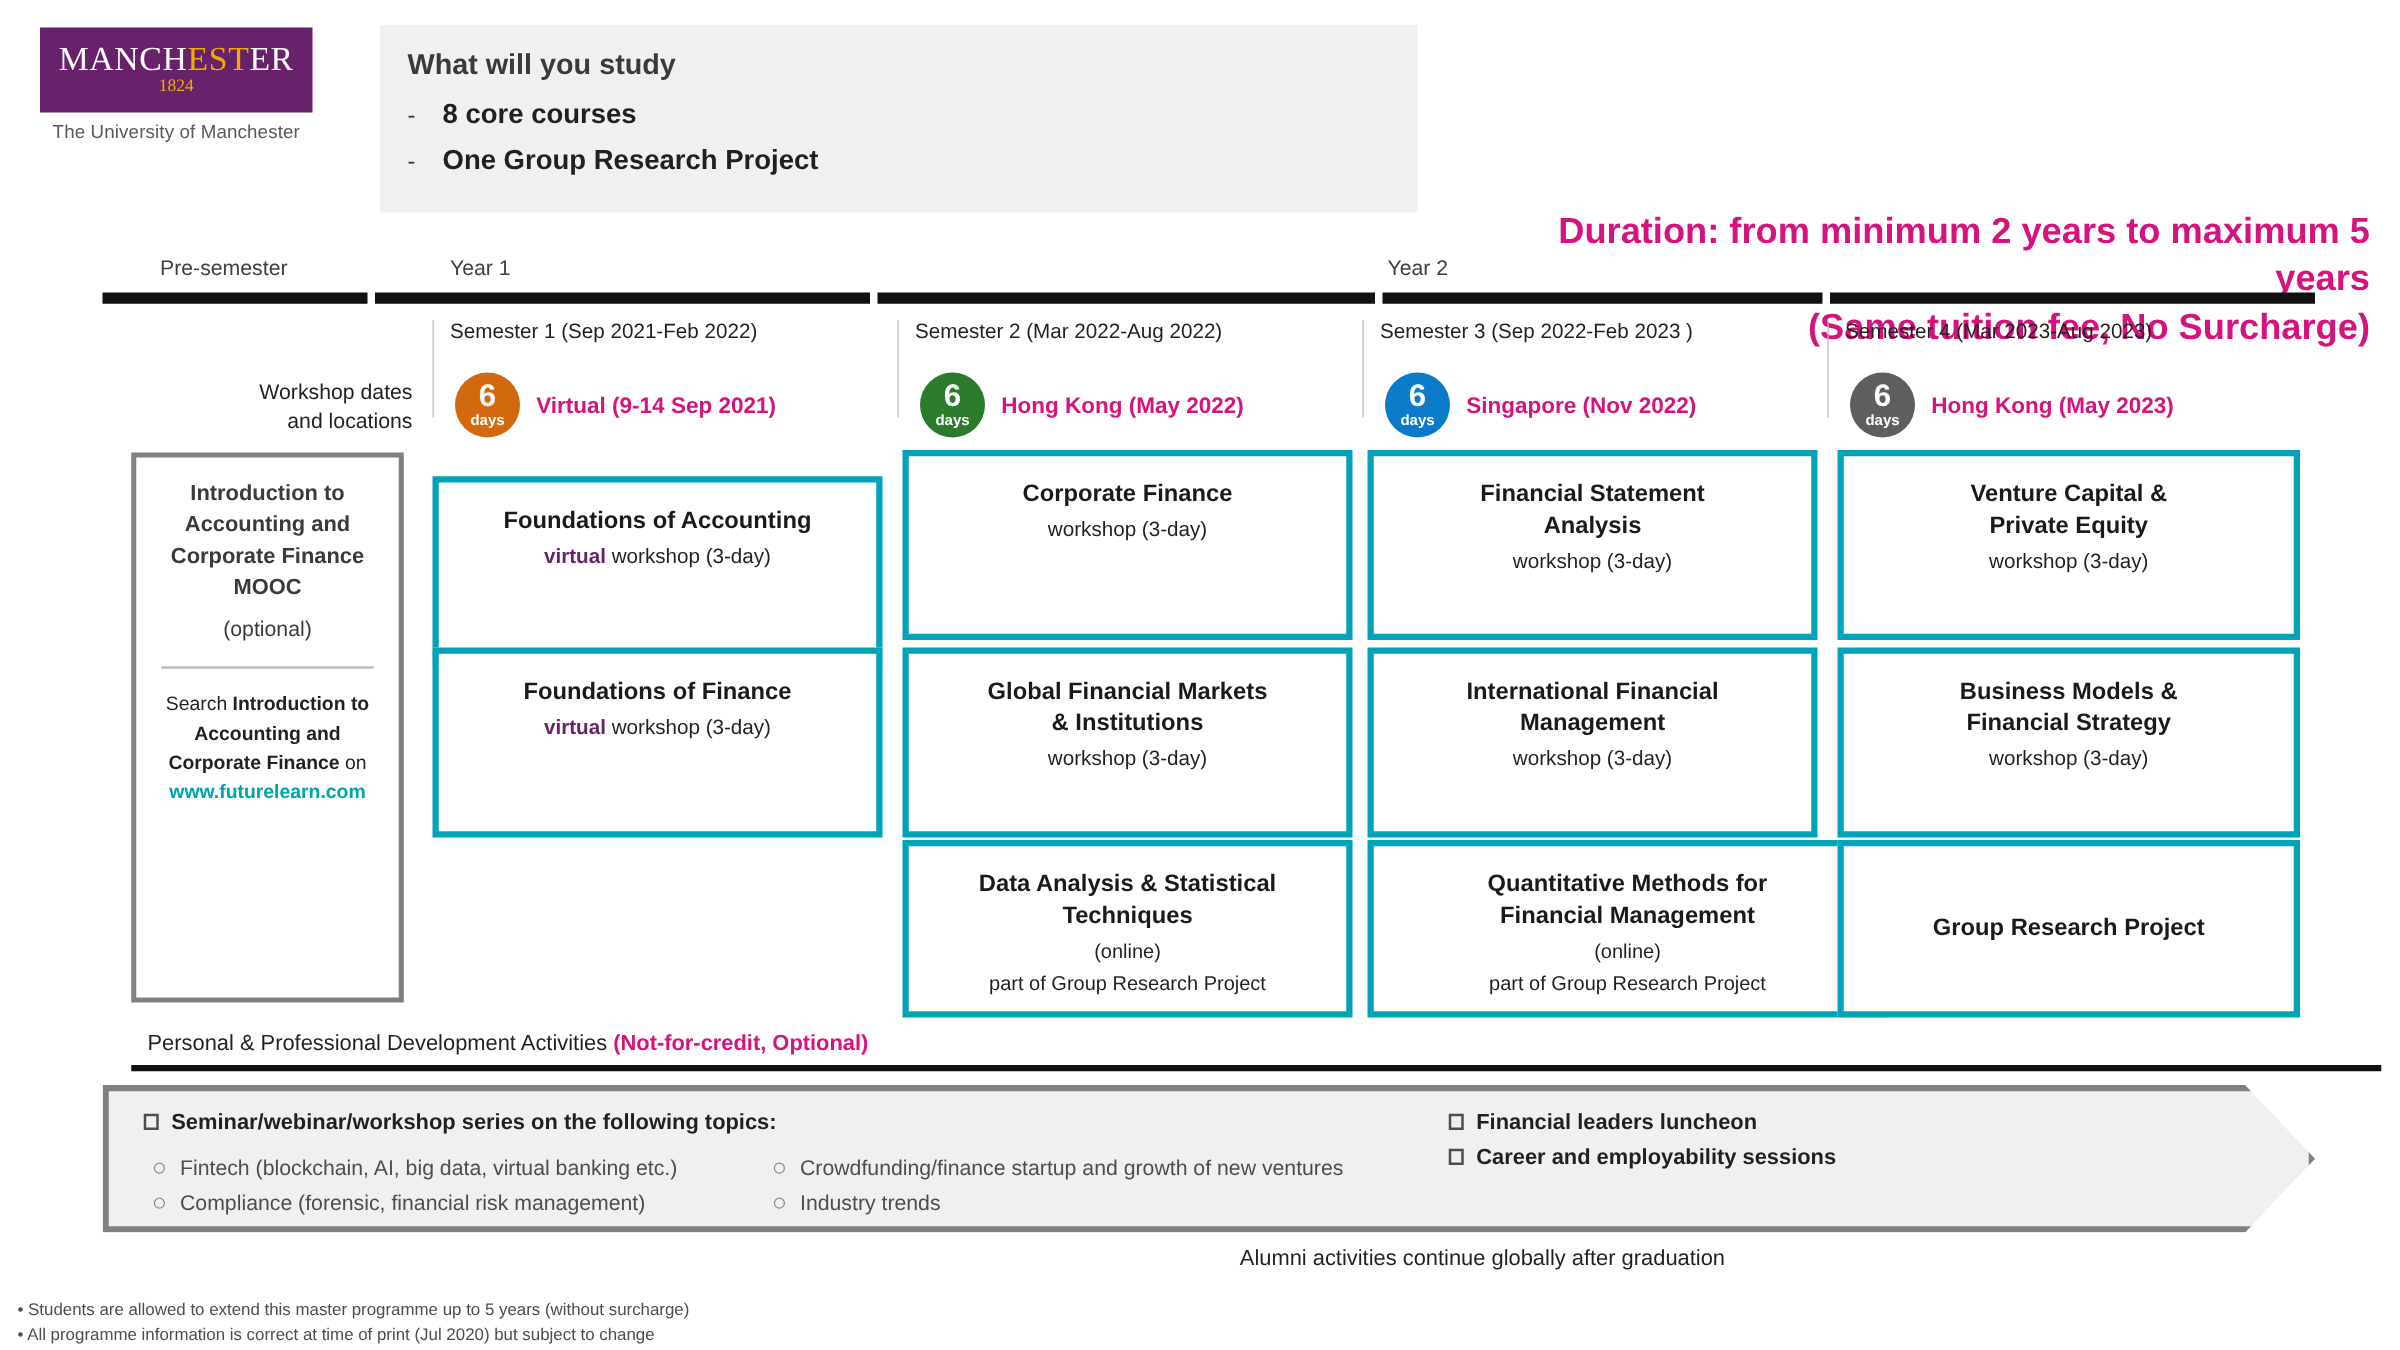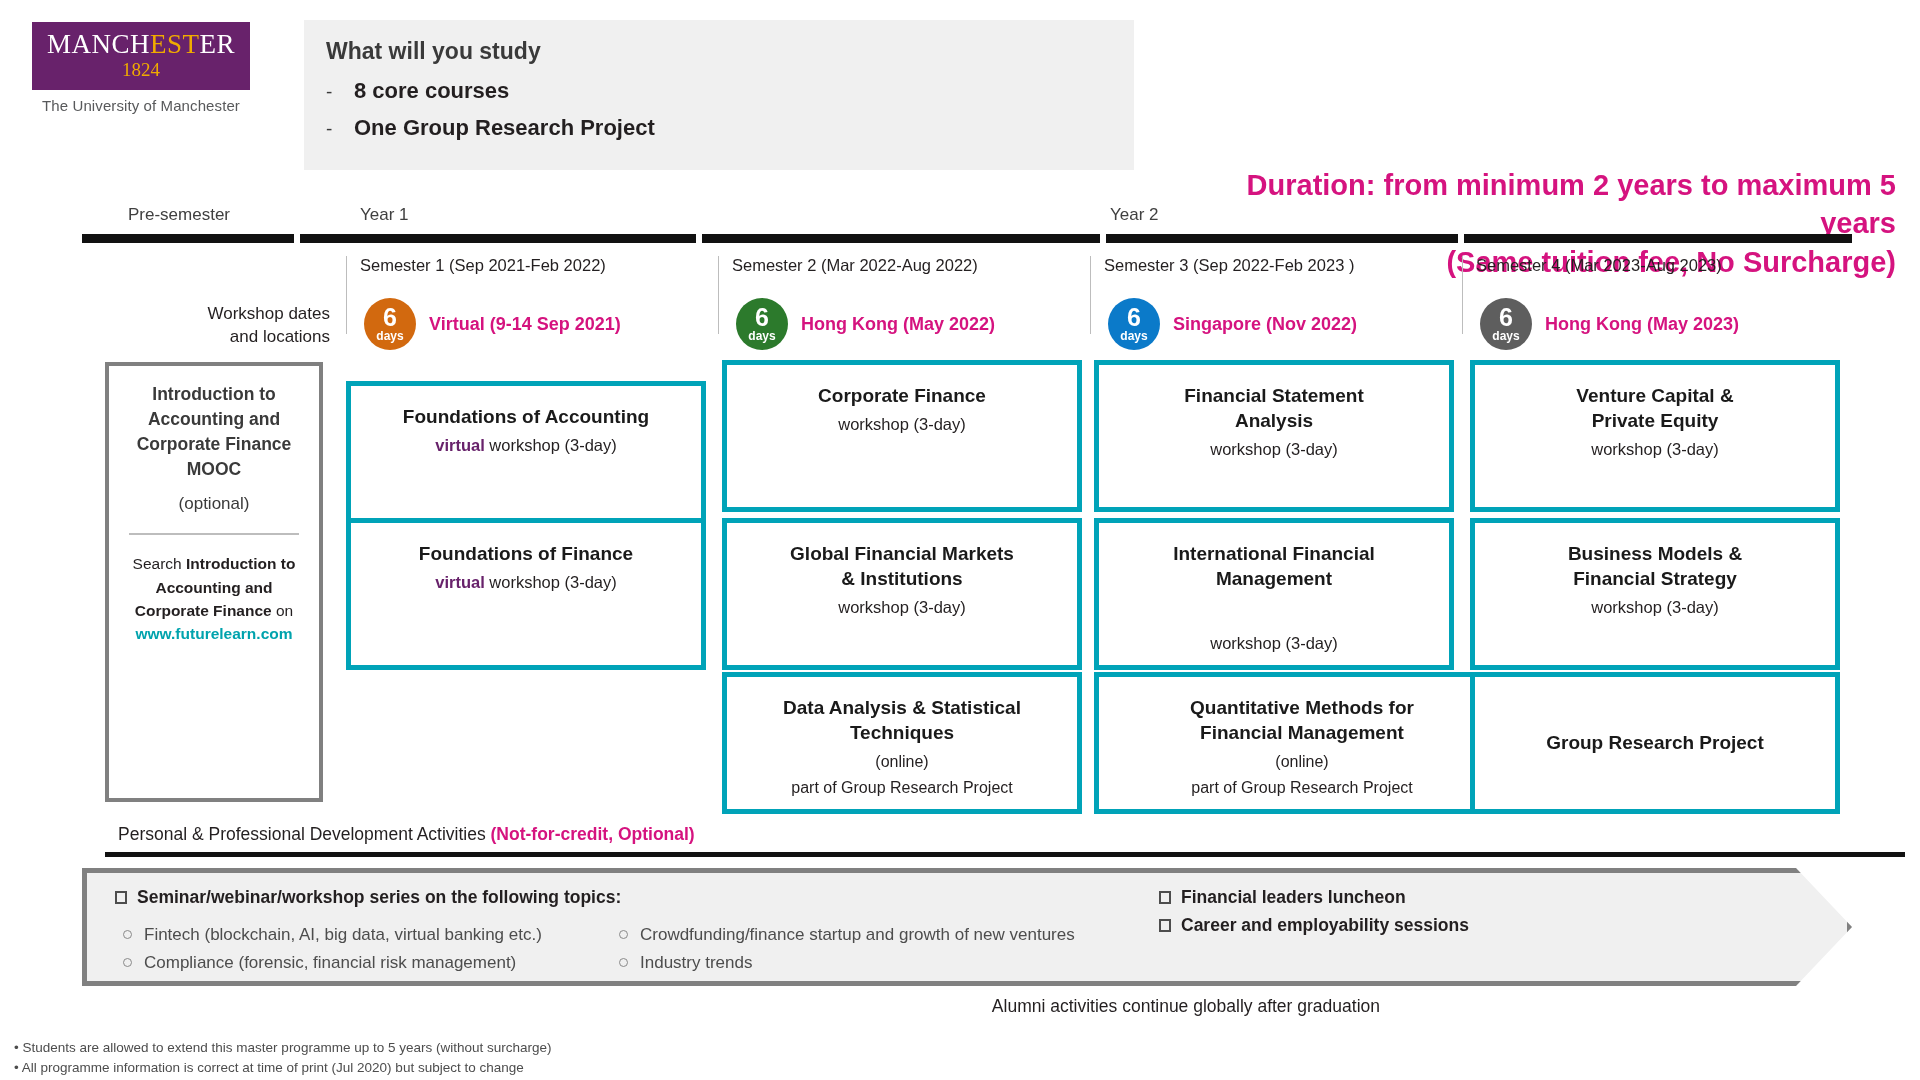--- a/index.html
+++ b/index.html
@@ -18,21 +18,21 @@
     background: #68226b; width: 218px; height: 68px;
     display: flex; flex-direction: column; align-items: center; justify-content: center;
   }
   .logo-word {
     font-family: "Liberation Serif", serif;
     font-size: 27px; letter-spacing: .5px; color: #ffffff; line-height: 1;
   }
   .logo-word .gold { color: #f0ab00; }
   .logo-year {
     font-family: "Liberation Serif", serif;
-    font-size: 19px; color: #f0ab00; line-height: 1.15; margin-top: 1px;
+    font-size: 14px; color: #f0ab00; line-height: 1.15; margin-top: 1px;
   }
   .logo-sub {
     font-size: 15px; color: #58595b; margin-top: 7px; text-align: center;
     letter-spacing: .1px;
   }
 
   
   .study-panel {
     position: absolute; left: 304px; top: 20px; width: 830px; height: 150px;
     background: #f0f0f0; padding: 18px 0 0 22px;
@@ -280,21 +280,21 @@
     <div class="c-sub3">part of Group Research Project</div>
   </div>
 
   <div class="course" style="left:1094px; top:360px; width:360px; height:152px;">
     <div class="c-title">
       <div>Financial Statement</div>
       <div>Analysis</div>
     </div>
     <div class="c-sub">workshop (3-day)</div>
   </div>
-  <div class="course" style="left:1094px; top:518px; width:360px; height:152px;gap:36px;">
+  <div class="course" style="left:1094px; top:518px; width:360px; height:152px;">
     <div class="c-title">
       <div>International Financial</div>
       <div>Management</div>
     </div>
     <div class="c-sub">workshop (3-day)</div>
   </div>
   <div class="course" style="left:1094px; top:672px; width:416px; height:142px;">
     <div class="c-title">
       <div>Quantitative Methods for</div>
       <div>Financial Management</div>

